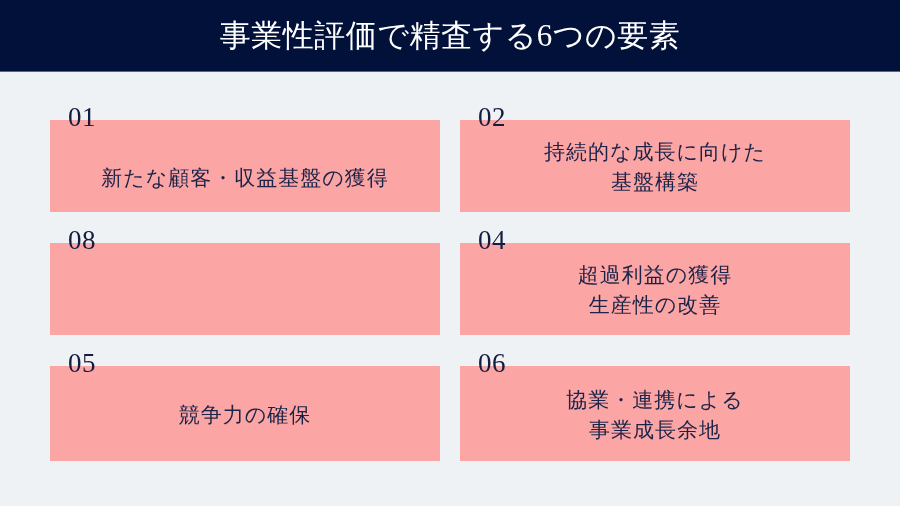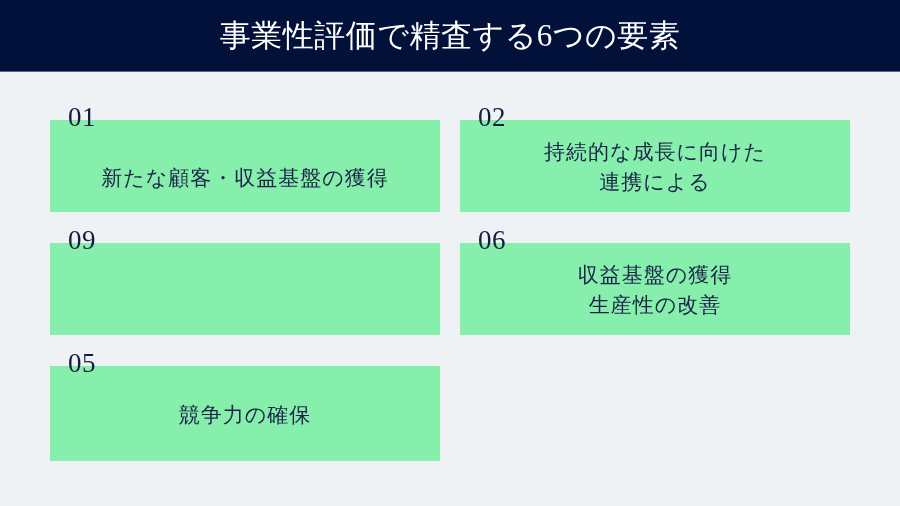--- a/index.html
+++ b/index.html
@@ -52,21 +52,21 @@
     top: 120px;
     width: 800px;
     display: grid;
     grid-template-columns: 390px 390px;
     grid-template-rows: 92px 92px 95px;
     column-gap: 20px;
     row-gap: 31px;
   }
   .card {
     position: relative;
-    background: #86efac;
+    background: #fca5a5;
     box-sizing: border-box;
     display: flex;
     flex-direction: column;
     justify-content: center;
   }
   .card-number {
     position: absolute;
     left: 18px;
     top: -16px;
     font-size: 27px;
@@ -117,38 +117,45 @@
       <span class="card-number">01</span>
       <div class="card-body">
         <span class="line">新たな顧客・収益基盤の獲得</span>
       </div>
     </div>
 
     <div class="card two-line">
       <span class="card-number">02</span>
       <div class="card-body">
         <span class="line">持続的な成長に向けた</span>
-        <span class="line">連携による</span>
+        <span class="line">基盤構築</span>
       </div>
     </div>
 
     <div class="card one-line">
-      <span class="card-number">09</span>
+      <span class="card-number">08</span>
     </div>
 
     <div class="card two-line">
-      <span class="card-number">06</span>
+      <span class="card-number">04</span>
       <div class="card-body">
-        <span class="line">収益基盤の獲得</span>
+        <span class="line">超過利益の獲得</span>
         <span class="line">生産性の改善</span>
       </div>
     </div>
 
     <div class="card two-line">
       <span class="card-number">05</span>
       <div class="card-body">
         <span class="line">競争力の確保</span>
       </div>
     </div>
 
+    <div class="card two-line">
+      <span class="card-number">06</span>
+      <div class="card-body">
+        <span class="line">協業・連携による</span>
+        <span class="line">事業成長余地</span>
+      </div>
+    </div>
 
   </div>
 </div>
 
 </body></html>

